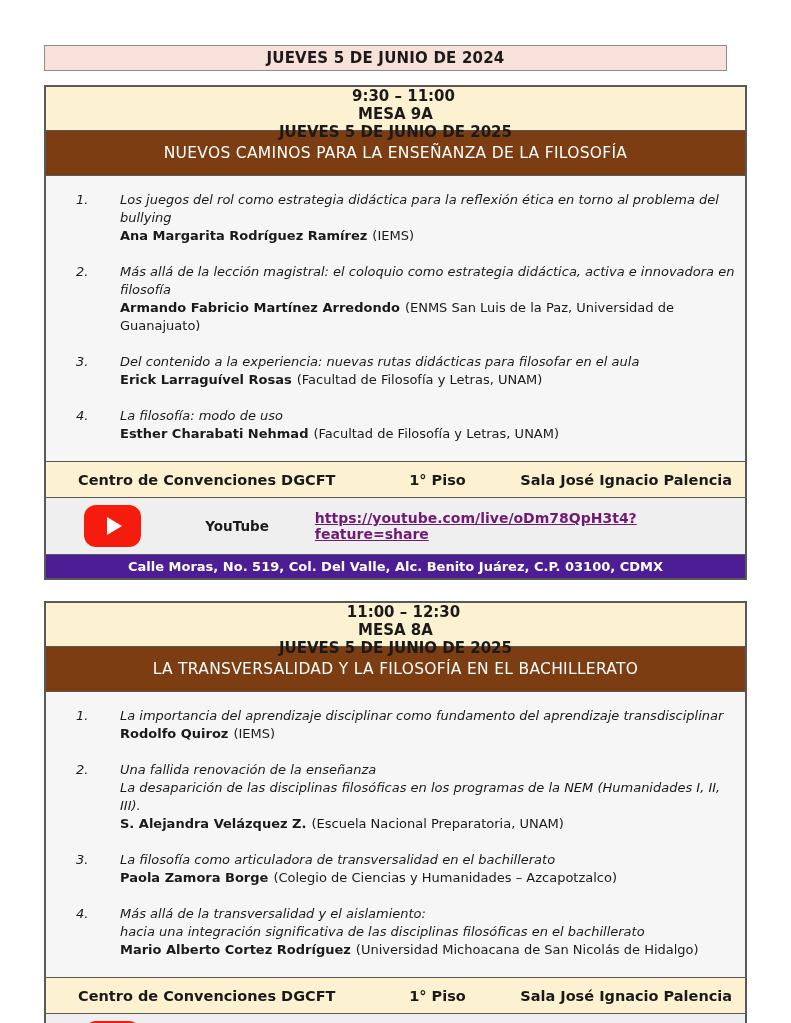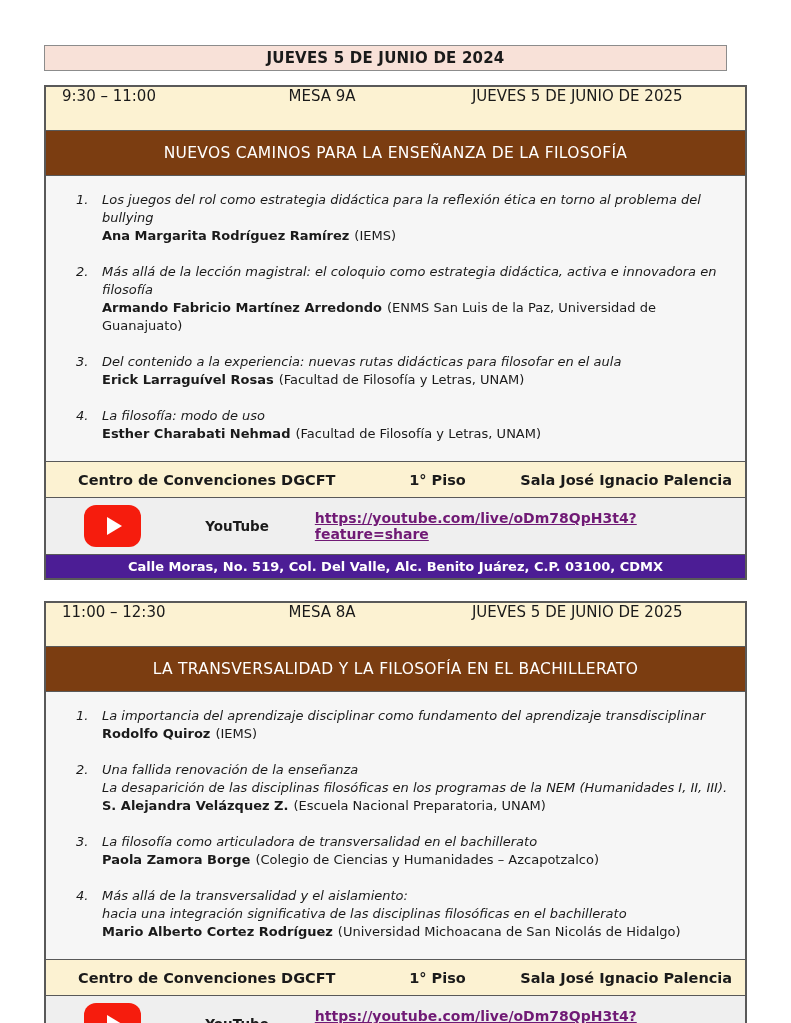--- a/index.html
+++ b/index.html
@@ -23,42 +23,42 @@
     border: 2px solid #595959;
     background: #f6f6f6;
   }
   .block2 { margin-top: 21px; }
   .block > div { border-top: 1px solid #595959; }
   .block > div:first-child { border-top: none; }
 
   .session-header {
     background: #fcf2d2;
     height: 43px;
-    display: flex; 
-    font-weight: normal; font-size: 15px;
+    display: flex; align-items: center;
+    font-weight: bold; font-size: 15px; flex-direction: column;
   }
   .sh-time  { flex: 0 0 27%; padding-left: 16px; box-sizing: border-box; }
   .sh-mesa  { flex: 0 0 25%; text-align: center; }
   .sh-date  { flex: 1 1 auto; text-align: center; }
 
   .session-title {
     background: #7b3d11;
     height: 44px;
     display: flex; align-items: center; justify-content: center;
     color: #ffffff; font-weight: normal; font-size: 15.5px; letter-spacing: .3px;
   }
 
   .paper-list {
     background: #f6f6f6;
     padding: 15px 10px 12px 30px;
   }
   .item { display: flex; margin-bottom: 18px; font-size: 13px; line-height: 18px; }
   .item:last-child { margin-bottom: 6px; }
   .inum { flex: 0 0 26px; font-style: italic; }
-  .ibody { flex: 1 1 auto; }
+  .ibody { flex: 1 1 auto; margin-left: 18px; }
   .ititle { font-style: italic; }
   .aname { font-weight: bold; }
   .aaff { margin-left: 5px; }
 
   .venue-bar {
     background: #fcf2d2;
     height: 35px;
     display: flex; align-items: center;
     font-weight: bold; font-size: 14.5px;
   }

